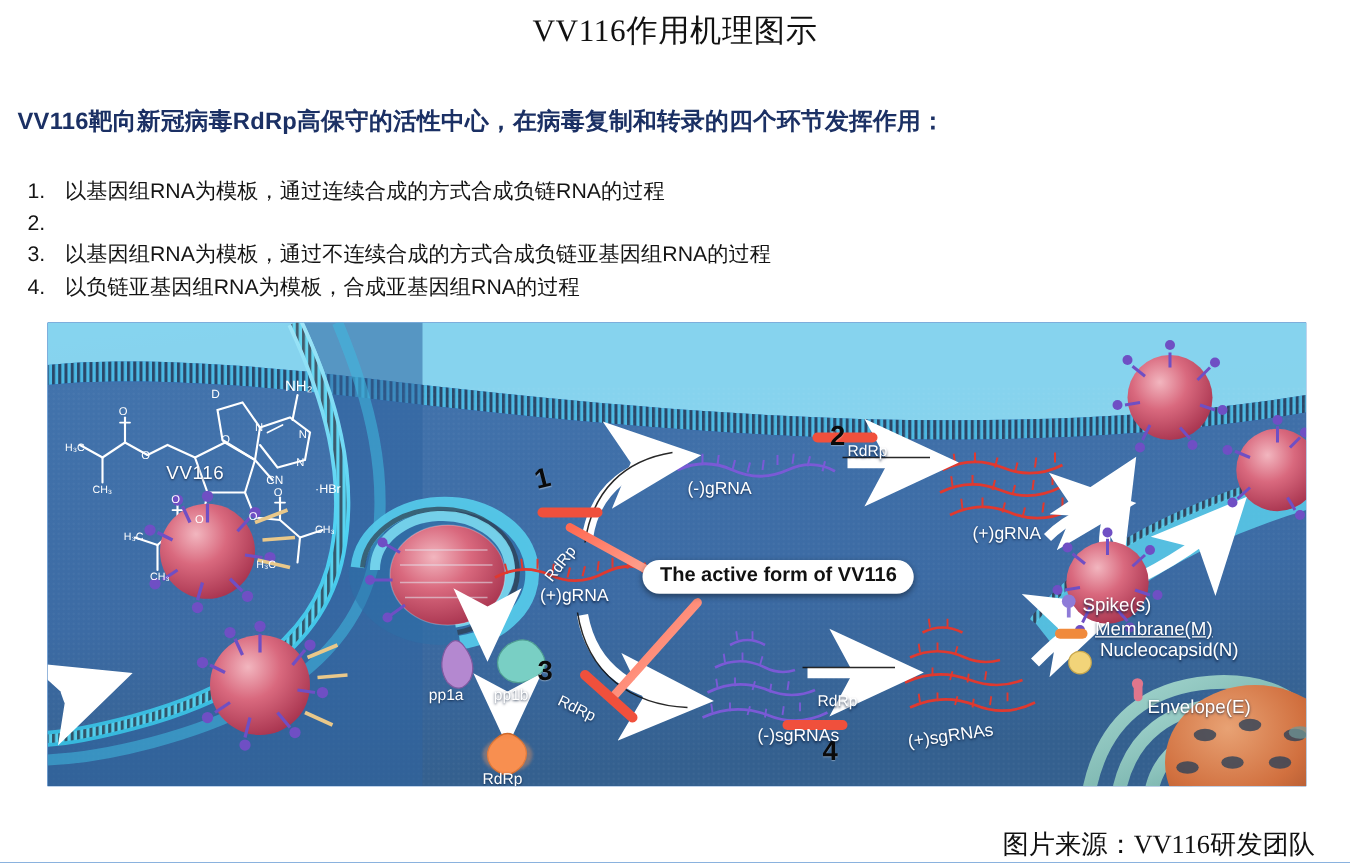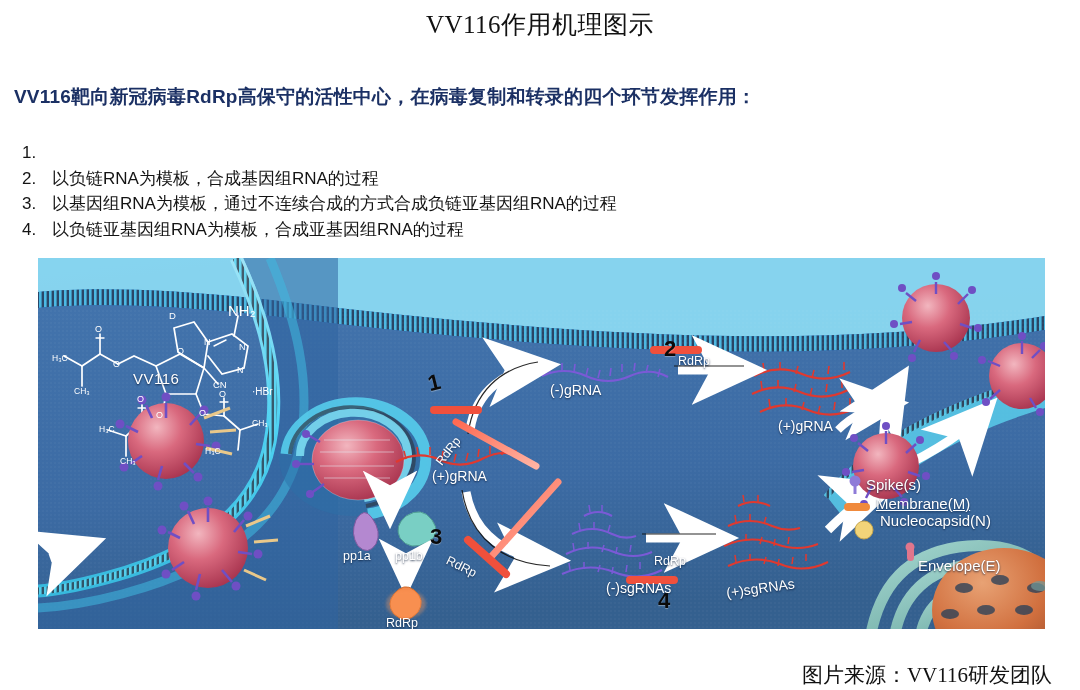--- a/index.html
+++ b/index.html
@@ -75,24 +75,24 @@
 </head>
 <body>
 
 <div class="page-title">VV116作用机理图示</div>
 
 <div class="lead">VV116靶向新冠病毒RdRp高保守的活性中心，在病毒复制和转录的四个环节发挥作用：</div>
 
 <ul class="steps">
   <li>
     <span class="num">1.</span>
+    <span>以基因组RNA为模板，通过连续合成的方式合成负链RNA的过程</span>
   </li>
   <li>
     <span class="num">2.</span>
-    <span>以负链RNA为模板，合成基因组RNA的过程</span>
   </li>
   <li>
     <span class="num">3.</span>
     <span>以基因组RNA为模板，通过不连续合成的方式合成负链亚基因组RNA的过程</span>
   </li>
   <li>
     <span class="num">4.</span>
     <span>以负链亚基因组RNA为模板，合成亚基因组RNA的过程</span>
   </li>
 </ul>
@@ -537,21 +537,21 @@
   <div class="chem" style="left:82px;top:198px;font-size:8.5px;">CH₃</div>
   <div class="chem" style="left:99px;top:136px;font-size:9px;">O</div>
   <div class="chem" style="left:118px;top:152px;font-size:9px;">O</div>
   <div class="chem" style="left:139px;top:88px;font-size:9px;">O</div>
   <div class="chem" style="left:161px;top:150px;font-size:9px;">O</div>
   <div class="chem" style="left:181px;top:131px;font-size:9px;">O</div>
   <div class="chem" style="left:167px;top:188px;font-size:8.5px;">H₃C</div>
   <div class="chem" style="left:214px;top:160px;font-size:8.5px;">CH₃</div>
   <div class="chem" style="left:175px;top:121px;font-size:9.5px;">CN</div>
   <div class="chem" style="left:131px;top:52px;font-size:9.5px;">D</div>
-  <div class="chem" style="left:190px;top:44px;font-size:15px;">NH₂</div>
+  <div class="chem" style="left:190px;top:44px;font-size:12px;">NH₂</div>
   <div class="chem" style="left:166px;top:79px;font-size:9px;">N</div>
   <div class="chem" style="left:201px;top:84px;font-size:9px;">N</div>
   <div class="chem" style="left:199px;top:107px;font-size:9px;">N</div>
   <div class="chem" style="left:214px;top:128px;font-size:10px;">·HBr</div>
   <div class="lbl vv" style="left:95px;top:112px;">VV116</div>
 
   <div class="num-step" style="left:390px;top:112px;transform:rotate(-14deg);">1</div>
   <div class="num-step" style="left:626px;top:78px;">2</div>
   <div class="num-step" style="left:392px;top:266px;">3</div>
   <div class="num-step" style="left:620px;top:330px;">4</div>
@@ -564,18 +564,19 @@
 
   <div class="lbl" style="left:305px;top:291px;text-align:right;">pp1a</div>
   <div class="lbl" style="left:357px;top:291px;">pp1b</div>
 
   <div class="lbl" style="left:512px;top:124px;font-size:14px;">(-)gRNA</div>
   <div class="lbl" style="left:394px;top:210px;font-size:14px;">(+)gRNA</div>
   <div class="lbl" style="left:740px;top:160px;font-size:14px;">(+)gRNA</div>
   <div class="lbl" style="left:528px;top:322px;font-size:14px;margin-left:40px;">(-)sgRNAs</div>
   <div class="lbl" style="left:688px;top:322px;font-size:14px;transform:rotate(-8deg);">(+)sgRNAs</div>
 
+  <div class="pill" style="left:476px;top:190px;">The active form of VV116</div>
 
   <div class="legend-row" style="left:828px;top:218px;">Spike(s)</div>
   <div class="legend-row" style="left:838px;top:237px;text-decoration:underline;">Membrane(M)</div>
   <div class="legend-row" style="left:842px;top:254px;">Nucleocapsid(N)</div>
   <div class="legend-row" style="left:880px;top:299px;">Envelope(E)</div>
 </div>
 
 </body></html>

